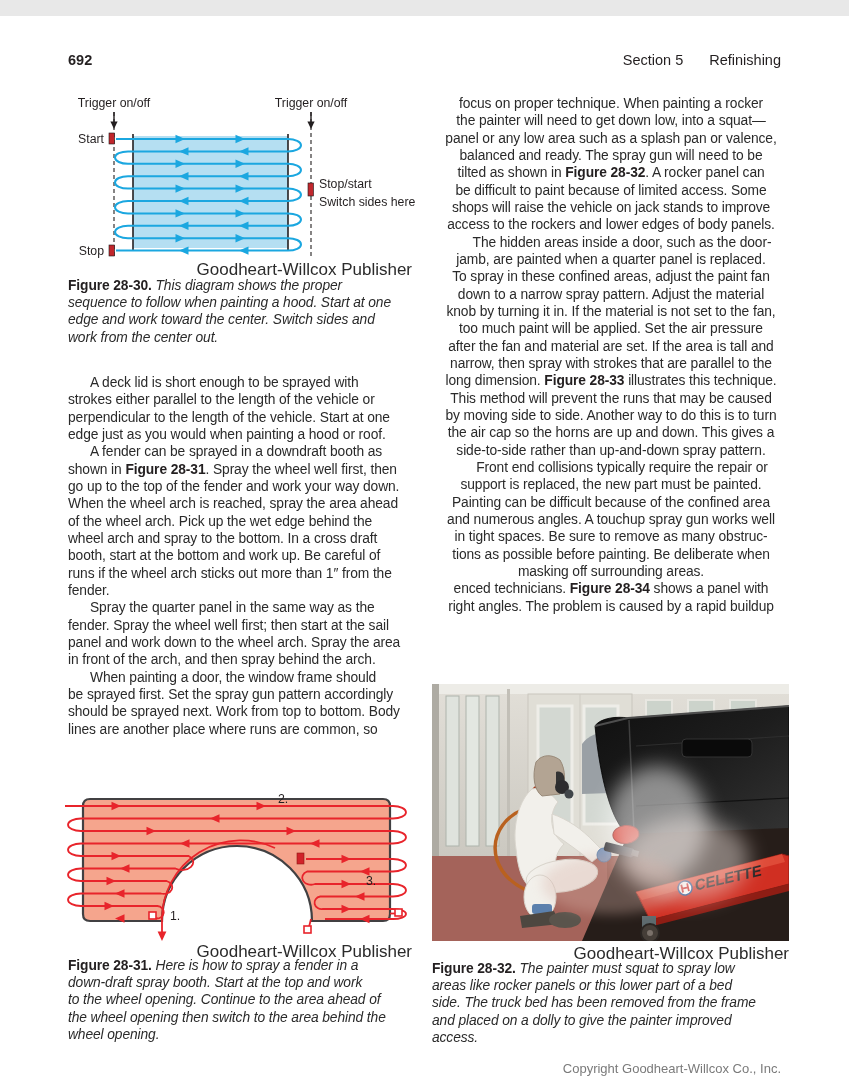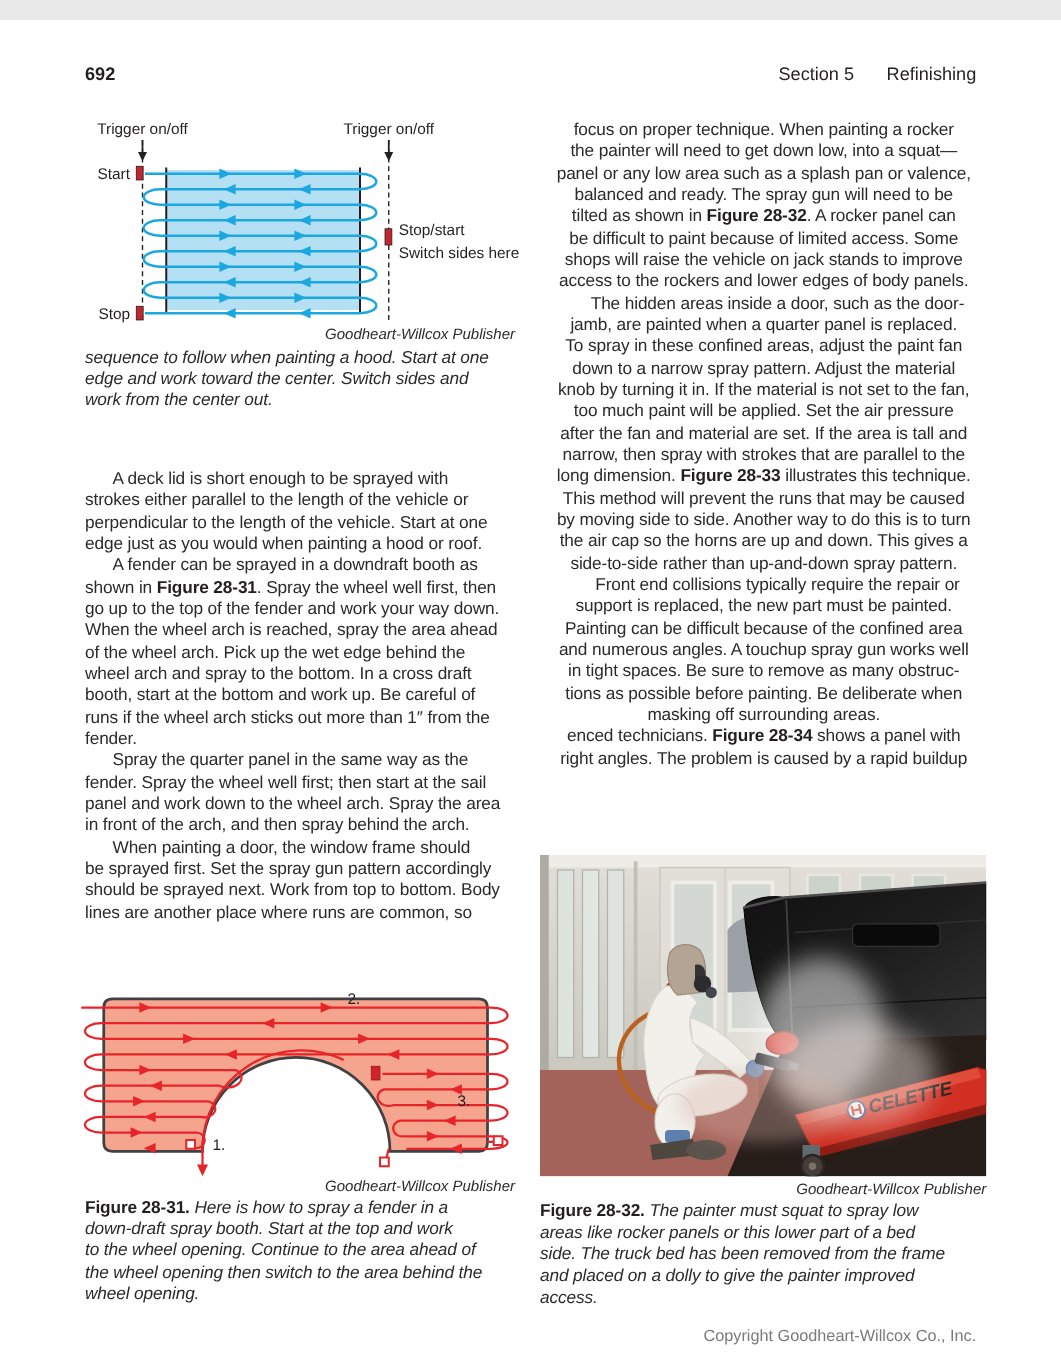--- a/index.html
+++ b/index.html
@@ -13,21 +13,21 @@
   .hdr .sec .secname{margin-left:26px;}
   
   .body-col{font-size:13.8px;letter-spacing:-0.1px;color:#2a2a2a;}
   .ln{line-height:17.33px;height:17.33px;white-space:nowrap;}
   .ln.ind{padding-left:22px;}
   .para strong{font-weight:bold;color:#231f20;}
   
   .caption{font-size:13.8px;font-style:italic;color:#2a2a2a;letter-spacing:-0.1px;}
   .caption .ln{line-height:17.2px;height:17.2px;}
   .caption strong{font-style:normal;font-weight:bold;color:#231f20;}
-  .credit{font-size:12px;font-style:italic;text-align:right;color:#2b2b2b;}
+  .credit{font-size:17px;text-align:right;color:#2b2b2b;}
   .footer{font-size:13px;color:#7a7a7a;text-align:right;}
   svg{display:block;font-family:"Liberation Sans","DejaVu Sans",sans-serif;}
   svg text{fill:#231f20;}
 </style>
 </head>
 <body>
 
 <div class="page">
 
   <div class="abs hdr">
@@ -87,20 +87,21 @@
 
     <text x="50" y="9" font-size="12.3" text-anchor="middle">Trigger on/off</text>
     <text x="247" y="9" font-size="12.3" text-anchor="middle">Trigger on/off</text>
     <text x="40" y="45" font-size="12.3" text-anchor="end">Start</text>
     <text x="40" y="157" font-size="12.3" text-anchor="end">Stop</text>
     <text x="255" y="90" font-size="12.3">Stop/start</text>
     <text x="255" y="108" font-size="12.3">Switch sides here</text>
   </svg>
   <div class="abs credit" style="left:66px;top:244px;width:346px;">Goodheart-Willcox Publisher</div>
   <div class="abs caption" style="left:68px;top:261px;width:356px;">
+      <div class="ln"><strong>Figure 28-30.</strong> This diagram shows the proper</div>
       <div class="ln">sequence to follow when painting a hood. Start at one</div>
       <div class="ln">edge and work toward the center. Switch sides and</div>
       <div class="ln">work from the center out.</div>
     </div>
 
   <div class="abs body-col" style="left:68px;top:358px;width:358px;">
       <div class="para">
         <div class="ln ind">A deck lid is short enough to be sprayed with</div>
         <div class="ln">strokes either parallel to the length of the vehicle or</div>
         <div class="ln">perpendicular to the length of the vehicle. Start at one</div>

